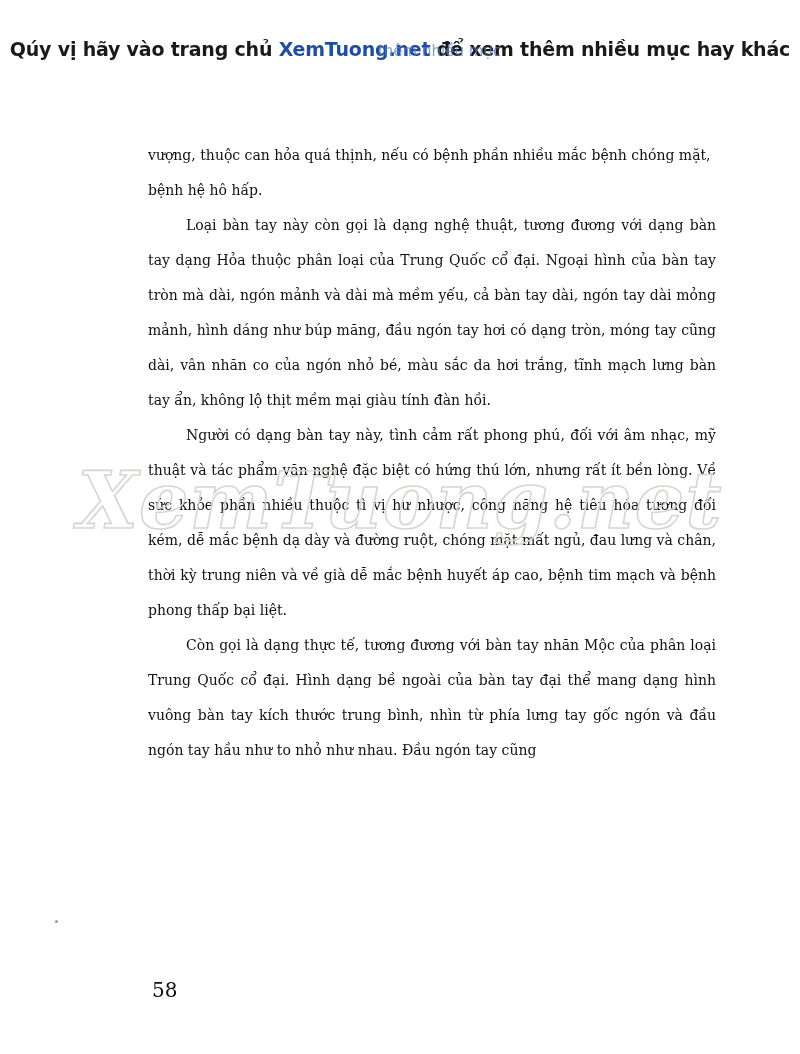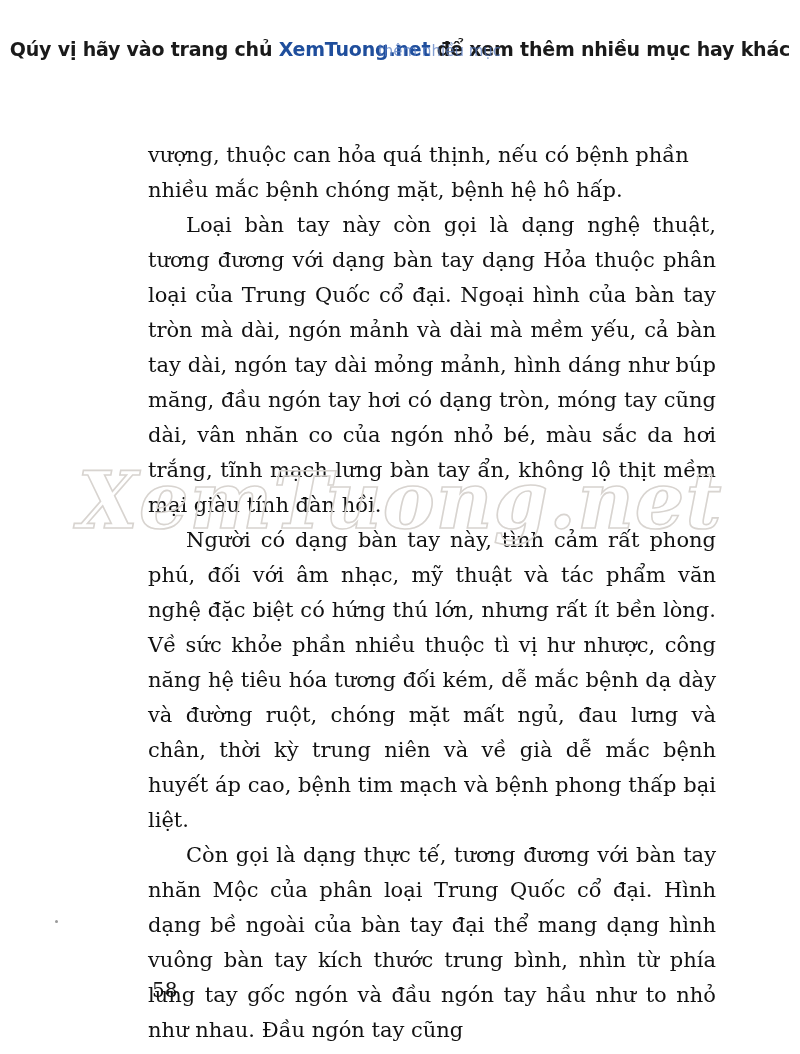--- a/index.html
+++ b/index.html
@@ -62,21 +62,21 @@
     padding-left: 7px;
   }
 
   
   .body-text {
     position: absolute;
     top: 138px;
     left: 148px;
     width: 568px;
     font-family: "DejaVu Serif", serif;
-    font-size: 21px;
+    font-size: 14px;
     line-height: 35px;
     color: #111111;
     text-align: justify;
     z-index: 3;
   }
   .body-text p {
     margin: 0;
   }
   .body-text p.indent {
     text-indent: 38px;

